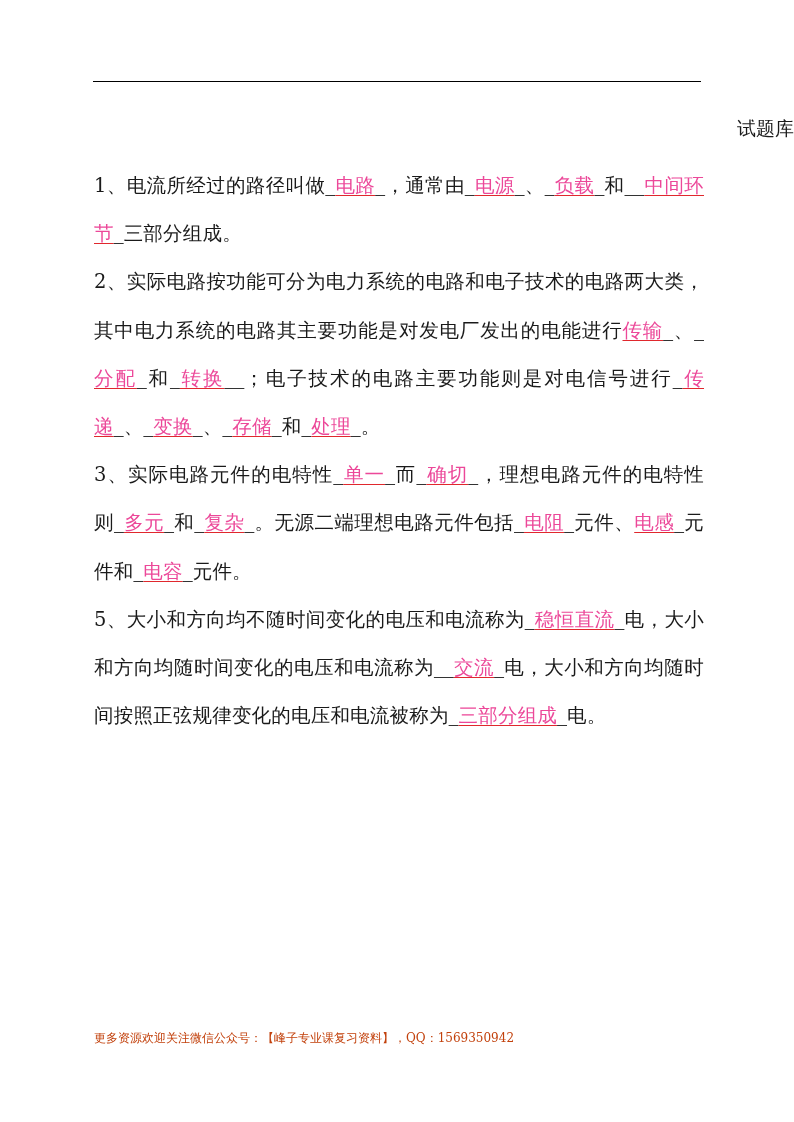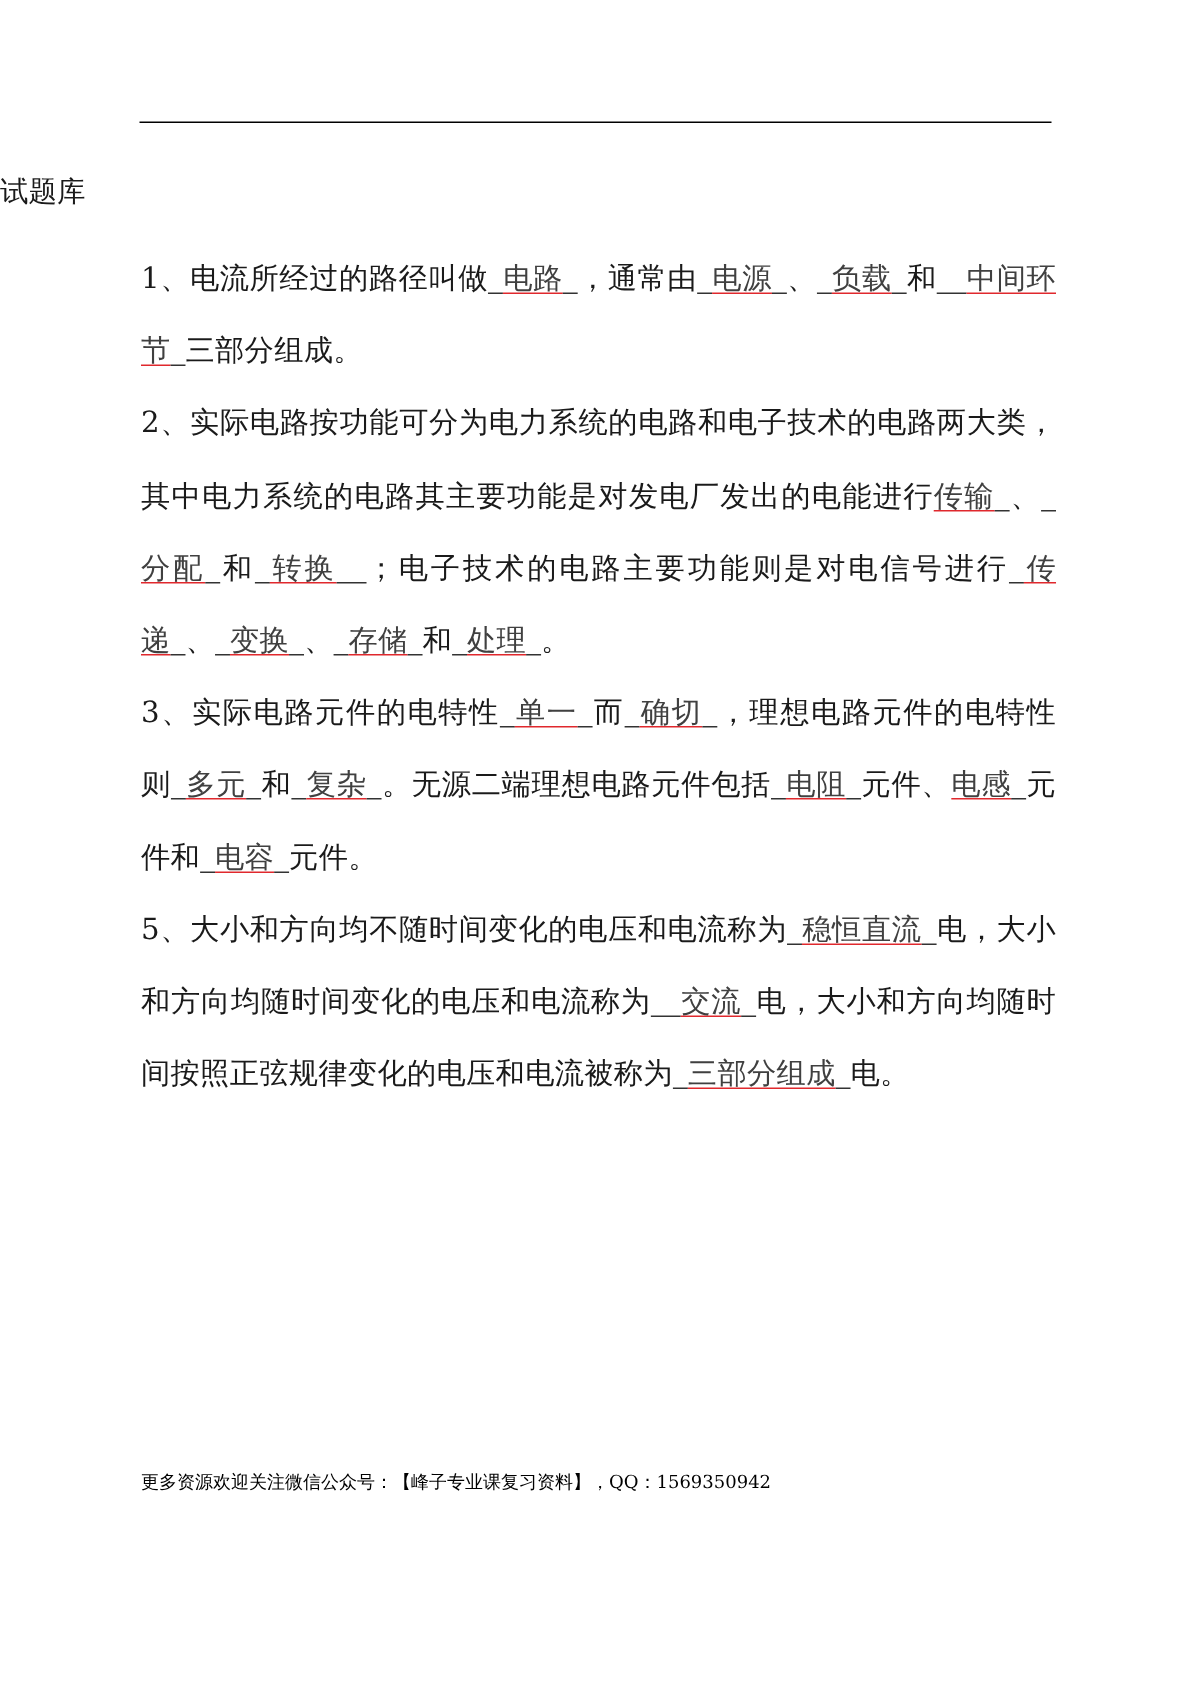--- a/index.html
+++ b/index.html
@@ -1,27 +1,27 @@
 <!DOCTYPE html>
 <html><head>
 <meta charset="utf-8">
 <style>
   html, body { margin: 0; padding: 0; background: #ffffff; }
   body { width: 794px; height: 1122px; position: relative; overflow: hidden;
          font-family: "DejaVu Serif", "Liberation Serif", serif; color: #1a1a1a; }
   .rule { position: absolute; left: 93px; top: 81px; width: 608px; height: 1px; background: #000; }
-  .title { position: absolute; left: 0; width: 794px; top: 114px; text-align: left;
+  .title { position: absolute; left: 0; width: 794px; top: 114px; text-align: right;
            font-size: 19px; line-height: 28px; }
   .content { position: absolute; left: 94px; top: 162px; width: 610px;
              font-size: 19.5px; line-height: 48.2px; letter-spacing: 0.2px; }
   .content p { margin: 0; text-align: justify; text-align-last: left; }
-  .blank { color: #404040; text-decoration: underline; text-decoration-color: #e0282d;
+  .blank { color: #ec4899; text-decoration: underline; text-decoration-color: #e0282d;
            text-underline-offset: 3px; }
   .us { text-decoration: underline; text-decoration-color: #333; text-underline-offset: 3px; white-space: pre; }
-  .footer { position: absolute; left: 94px; top: 979px; font-size: 12px; line-height: 18px; color: #000000; }
+  .footer { position: absolute; left: 94px; top: 1029px; font-size: 12px; line-height: 18px; color: #c2410c; }
 </style>
 </head>
 <body>
 
 <div class="rule"></div>
 
 <div class="title">试题库</div>
 
 <div class="content">
   <p><span>1、电流所经过的路径叫做</span><span class="us"> </span><span class="blank">电路</span><span class="us"> </span><span>，通常由</span><span class="us"> </span><span class="blank">电源</span><span class="us"> </span><span>、</span><span class="us"> </span><span class="blank">负载</span><span class="us"> </span><span>和</span><span class="us">  </span><span class="blank">中间环节</span><span class="us"> </span><span>三部分组成。</span></p>

